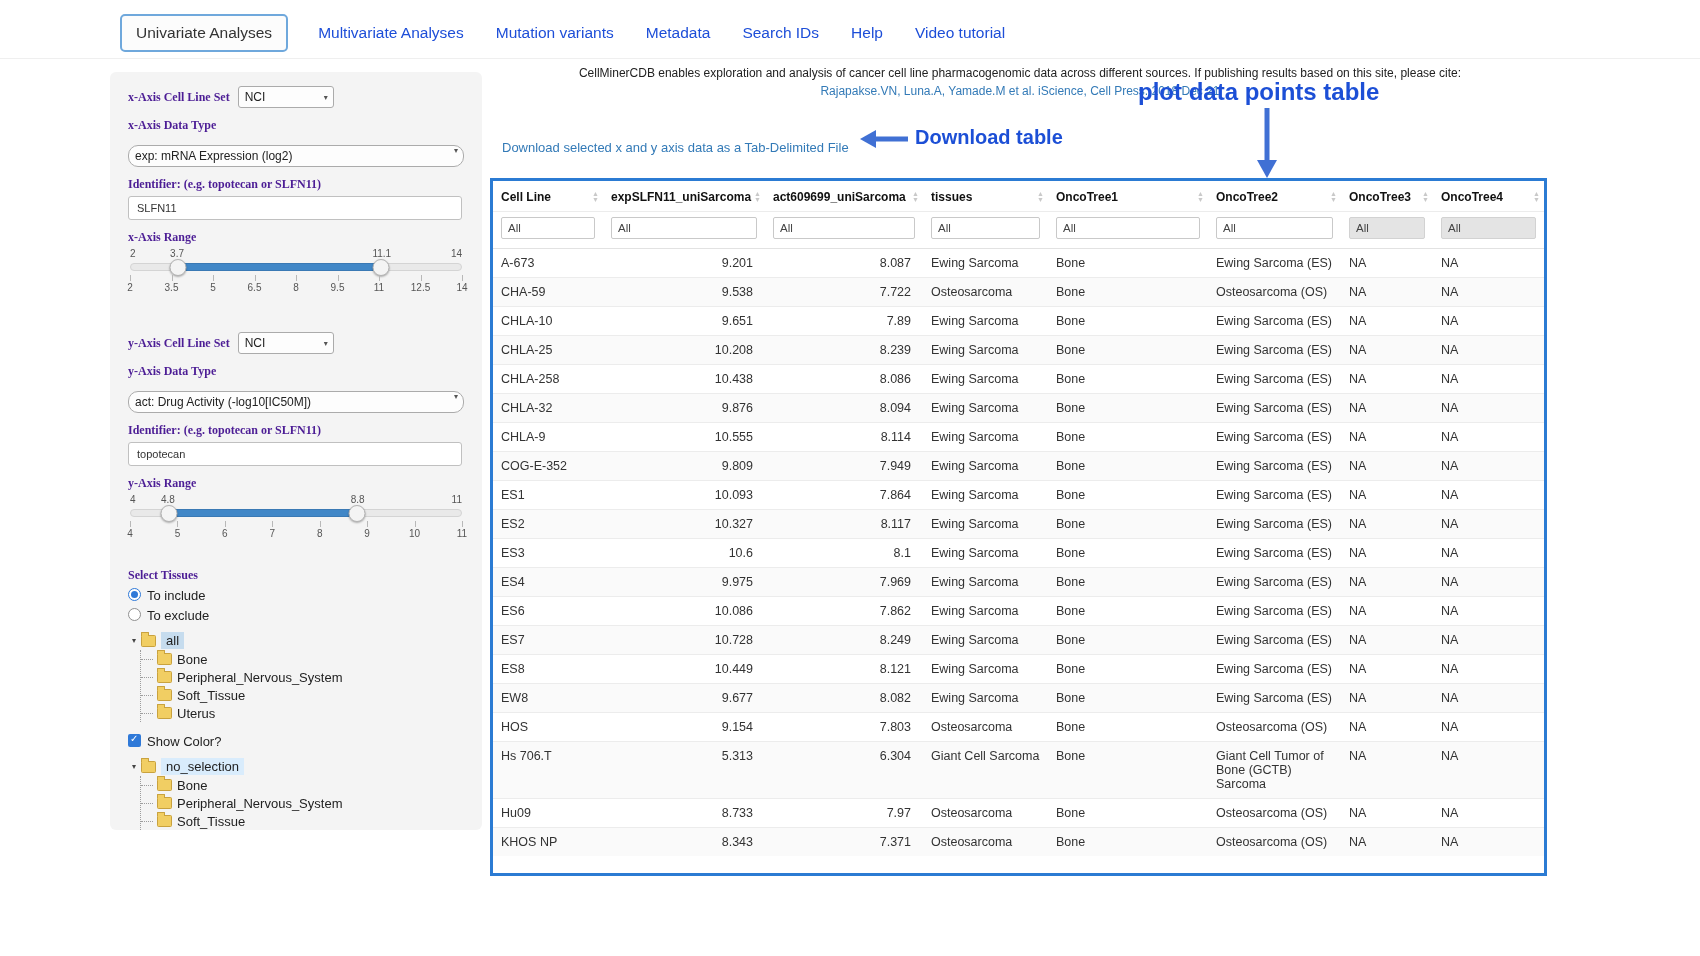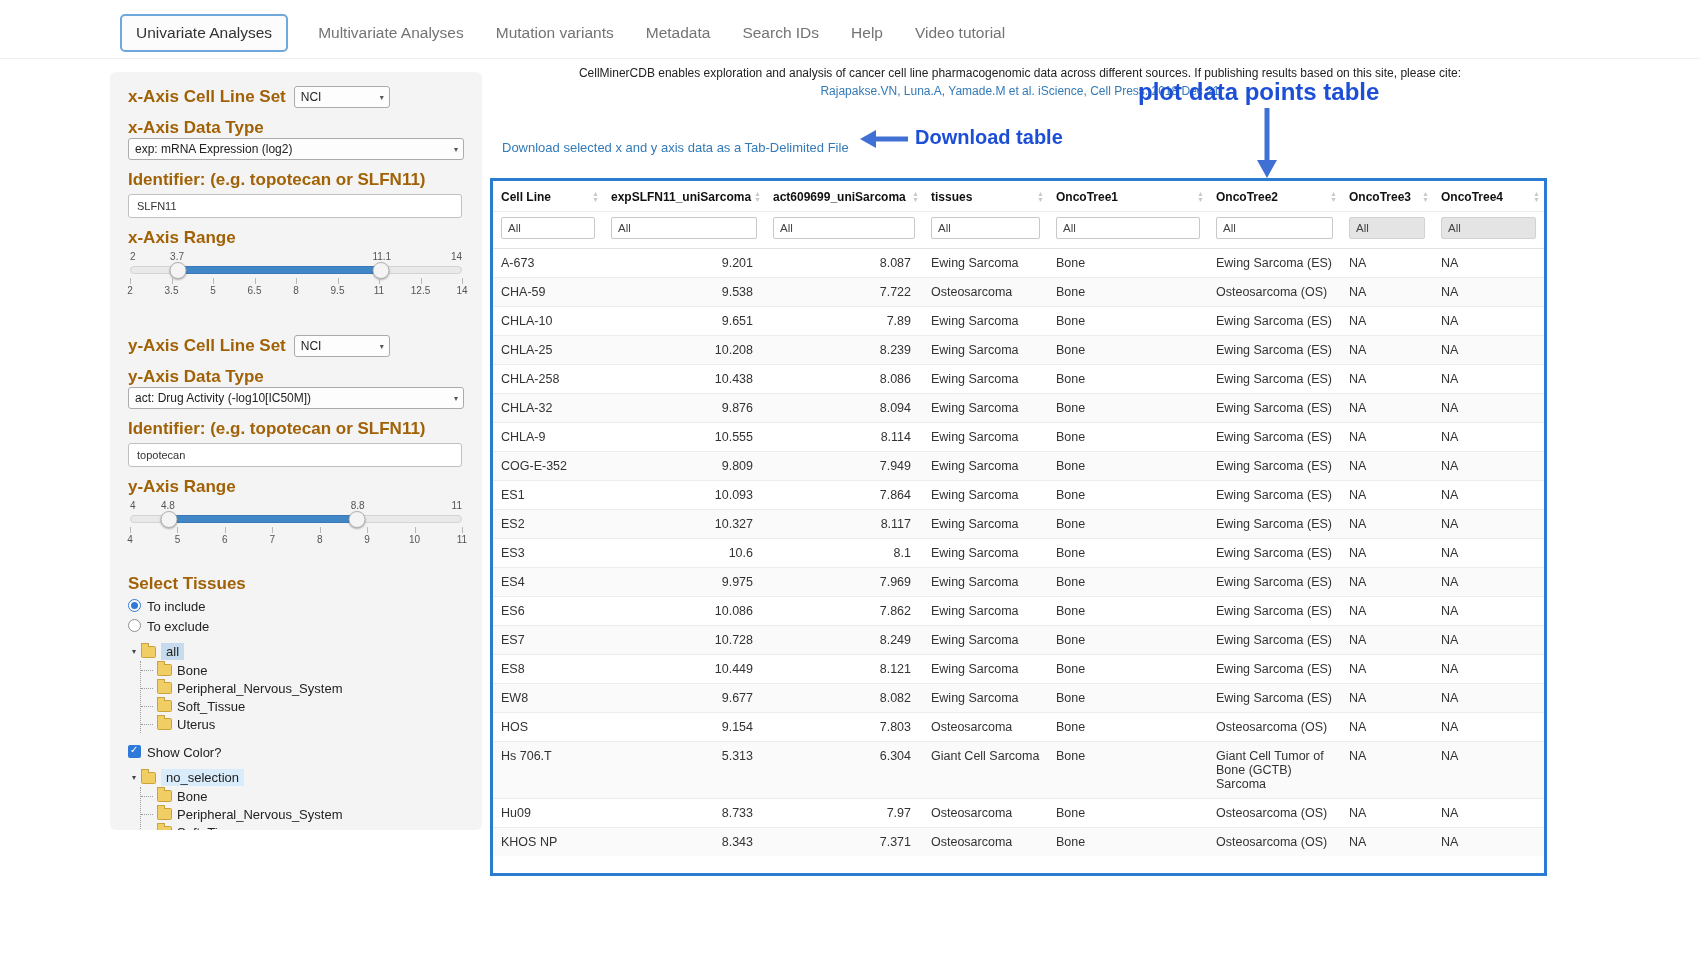--- a/index.html
+++ b/index.html
@@ -2,36 +2,36 @@
 <html><head>
 <meta charset="utf-8">
 <style>
   * { margin:0; padding:0; box-sizing:border-box; }
   html,body { background:#ffffff; }
   body { font-family:"Liberation Sans", sans-serif; }
   .page { position:relative; width:1700px; height:956px; background:#fff; overflow:hidden; }
 
   
   .top-nav { position:absolute; left:120px; top:14px; display:flex; align-items:center; gap:28px; z-index:5; }
-  .nav-tab { font-size:15.5px; color:#737373; cursor:pointer; white-space:nowrap; padding:6px 2px; }
+  .nav-tab { font-size:15.5px; color:#1d4ed8; cursor:pointer; white-space:nowrap; padding:6px 2px; }
   .nav-tab.active { border:2.5px solid #6fa8dc; border-radius:5px; padding:8px 14px; color:#333; background:#fcfcfc; }
   .nav-underline { position:absolute; left:0; top:58px; width:1700px; border-top:1px solid #efefef; }
 
   
   .sidebar { position:absolute; left:110px; top:72px; width:372px; height:758px; background:#f4f4f4;
              border-radius:6px; padding:12px 18px; overflow:hidden; }
-  .sb-label { font-size:17px; font-weight:bold; color:#a16207; margin-top:10px; }
+  .sb-label { font-size:12px; font-weight:bold; color:#4c1d95; margin-top:10px;font-family:Liberation Serif, serif; }
   .sb-row { display:flex; align-items:center; gap:8px; margin-top:2px; }
   .sb-row .sb-label { margin-top:0; }
   .select-wrap { position:relative; display:inline-block; }
   .select-wrap .caret { position:absolute; right:6px; top:50%; transform:translateY(-50%); font-size:8px; color:#555; pointer-events:none; }
   select.sb-select { font-size:12px; height:22px; border:1px solid #ababab; border-radius:3px; background:#fdfdfd;
                      color:#222; padding:0 18px 0 6px; appearance:none; -webkit-appearance:none; }
   .sb-select.small { width:96px; }
-  .sb-select.full  { width:336px; margin-top:0; }
+  .sb-select.full  { width:336px; margin-top:12px;border-radius:10px; }
   input.sb-input { width:334px; height:24px; border:1px solid #c0c0c0; border-radius:3px; font-size:11px;
                    padding:0 8px; margin-top:4px; color:#333; background:#fff; }
 
   
   .slider { position:relative; width:332px; margin:3px 2px 0; height:54px; }
   .sl-toplabels { position:relative; height:12px; font-size:10px; color:#555; }
   .sl-min { position:absolute; left:0; }
   .sl-max { position:absolute; right:0; }
   .sl-low, .sl-high { position:absolute; transform:translateX(-50%); }
   .sl-track { position:relative; margin-top:3px; height:8px; background:#e9e9e9; border:1px solid #d4d4d4; border-radius:4px; }

